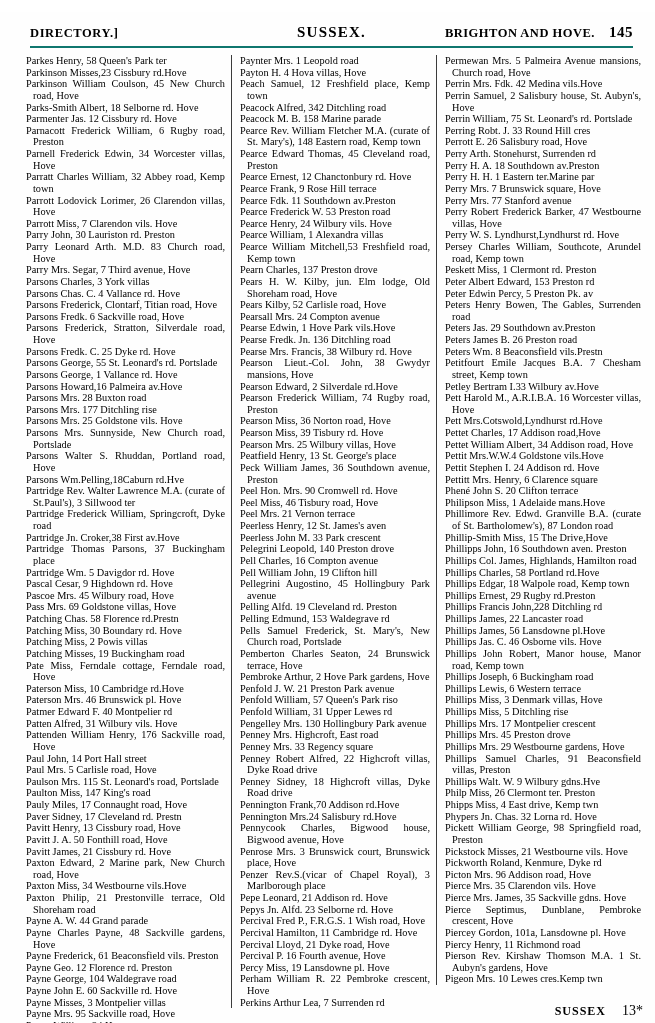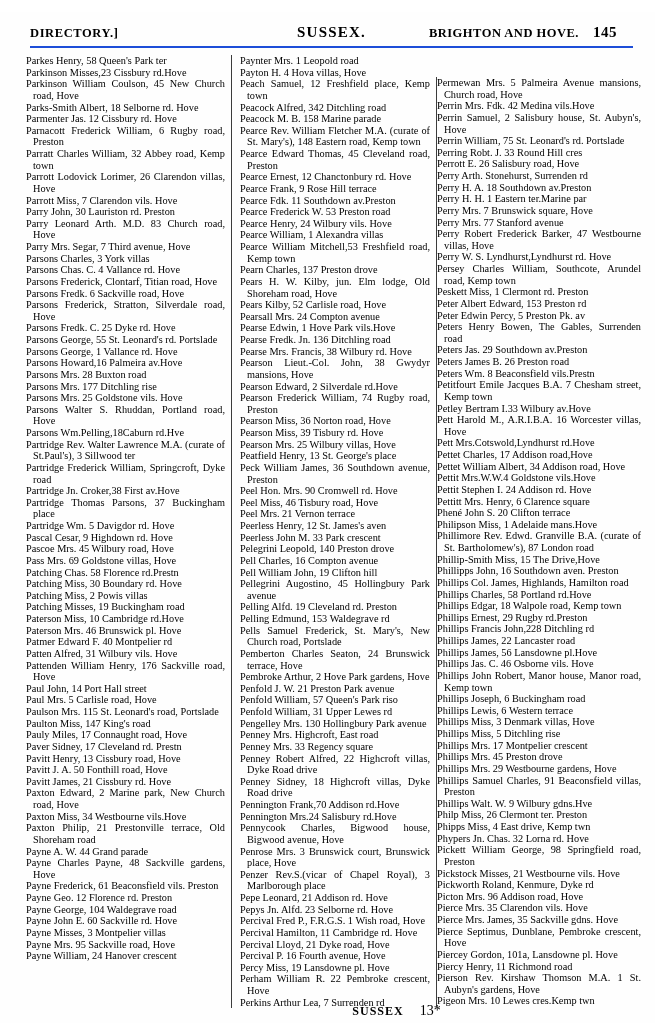--- a/index.html
+++ b/index.html
@@ -21,41 +21,41 @@
     box-sizing: border-box;
     padding: 0;
     background: #fefefe;
   }
 
   
   .running-head {
     position: relative;
     height: 34px;
     margin: 12px 22px 0 30px;
-    border-bottom: 2px solid #1d4ed8;
+    border-bottom: 2px solid #0f766e;
   }
   .rh-left, .rh-center, .rh-right {
     position: absolute;
     bottom: 5px;
     font-weight: bold;
     letter-spacing: 0.6px;
     white-space: nowrap;
   }
   .rh-left {
     left: 0;
     font-size: 12.5px;
   }
   .rh-center {
     left: 50%;
     transform: translateX(-50%);
     font-size: 15px;
     letter-spacing: 1.2px;
   }
   .rh-right {
-    right: 16px;
+    right: 0;
     font-size: 12.5px;
     letter-spacing: 0.5px;
   }
   .rh-right .folio {
     margin-left: 14px;
     font-size: 15px;
     letter-spacing: 0.5px;
   }
 
   
@@ -71,43 +71,43 @@
     font-size: 10.3px;
     line-height: 11.62px;
   }
   .col-1 { padding-right: 6px; }
   .col-2 {
     padding-left: 8px;
     padding-right: 6px;
     border-left: 1px solid #3c3c3c;
   }
   .col-3 {
+    padding-left: 8px;
     border-left: 1px solid #3c3c3c;
-    margin-top: 22px;
   }
   .entry {
     margin: 0;
     padding: 0;
     text-indent: 0;
     padding-left: 7px;
     text-indent: -7px;
     white-space: normal;
   }
   .entry.just {
     text-align: justify;
     text-align-last: left;
   }
 
   
   .footer {
     position: absolute;
     left: 0;
     right: 12px;
     bottom: 16px;
-    text-align: center;
+    text-align: right;
   }
   .footer-inner {
     display: inline-block;
     margin-left: 150px;
     font-weight: bold;
     font-size: 12px;
     letter-spacing: 1px;
   }
   .footer-sig {
     margin-left: 16px;
@@ -128,52 +128,55 @@
   </div>
 
   <div class="columns">
     <div class="col col-1">
         <p class="entry just">Parkes Henry, 58 Queen's Park ter</p>
         <p class="entry just">Parkinson Misses,23 Cissbury rd.Hove</p>
         <p class="entry just">Parkinson William Coulson, 45 New Church road, Hove</p>
         <p class="entry just">Parks-Smith Albert, 18 Selborne rd. Hove</p>
         <p class="entry just">Parmenter Jas. 12 Cissbury rd. Hove</p>
         <p class="entry just">Parnacott Frederick William, 6 Rugby road, Preston</p>
+        <p class="entry just">Parnell Frederick Edwin, 34 Worcester villas, Hove</p>
         <p class="entry just">Parratt Charles William, 32 Abbey road, Kemp town</p>
         <p class="entry just">Parrott Lodovick Lorimer, 26 Clarendon villas, Hove</p>
         <p class="entry just">Parrott Miss, 7 Clarendon vils. Hove</p>
         <p class="entry just">Parry John, 30 Lauriston rd. Preston</p>
         <p class="entry just">Parry Leonard Arth. M.D. 83 Church road, Hove</p>
         <p class="entry just">Parry Mrs. Segar, 7 Third avenue, Hove</p>
         <p class="entry just">Parsons Charles, 3 York villas</p>
         <p class="entry just">Parsons Chas. C. 4 Vallance rd. Hove</p>
         <p class="entry just">Parsons Frederick, Clontarf, Titian road, Hove</p>
         <p class="entry just">Parsons Fredk. 6 Sackville road, Hove</p>
         <p class="entry just">Parsons Frederick, Stratton, Silverdale road, Hove</p>
         <p class="entry just">Parsons Fredk. C. 25 Dyke rd. Hove</p>
         <p class="entry just">Parsons George, 55 St. Leonard's rd. Portslade</p>
         <p class="entry just">Parsons George, 1 Vallance rd. Hove</p>
         <p class="entry just">Parsons Howard,16 Palmeira av.Hove</p>
         <p class="entry just">Parsons Mrs. 28 Buxton road</p>
         <p class="entry just">Parsons Mrs. 177 Ditchling rise</p>
         <p class="entry just">Parsons Mrs. 25 Goldstone vils. Hove</p>
+        <p class="entry just">Parsons Mrs. Sunnyside, New Church road, Portslade</p>
         <p class="entry just">Parsons Walter S. Rhuddan, Portland road, Hove</p>
         <p class="entry just">Parsons Wm.Pelling,18Caburn rd.Hve</p>
         <p class="entry just">Partridge Rev. Walter Lawrence M.A. (curate of St.Paul's), 3 Sillwood ter</p>
         <p class="entry just">Partridge Frederick William, Springcroft, Dyke road</p>
         <p class="entry just">Partridge Jn. Croker,38 First av.Hove</p>
         <p class="entry just">Partridge Thomas Parsons, 37 Buckingham place</p>
         <p class="entry just">Partridge Wm. 5 Davigdor rd. Hove</p>
         <p class="entry just">Pascal Cesar, 9 Highdown rd. Hove</p>
         <p class="entry just">Pascoe Mrs. 45 Wilbury road, Hove</p>
         <p class="entry just">Pass Mrs. 69 Goldstone villas, Hove</p>
         <p class="entry just">Patching Chas. 58 Florence rd.Prestn</p>
         <p class="entry just">Patching Miss, 30 Boundary rd. Hove</p>
         <p class="entry just">Patching Miss, 2 Powis villas</p>
         <p class="entry just">Patching Misses, 19 Buckingham road</p>
+        <p class="entry just">Pate Miss, Ferndale cottage, Ferndale road, Hove</p>
         <p class="entry just">Paterson Miss, 10 Cambridge rd.Hove</p>
         <p class="entry just">Paterson Mrs. 46 Brunswick pl. Hove</p>
         <p class="entry just">Patmer Edward F. 40 Montpelier rd</p>
         <p class="entry just">Patten Alfred, 31 Wilbury vils. Hove</p>
         <p class="entry just">Pattenden William Henry, 176 Sackville road, Hove</p>
         <p class="entry just">Paul John, 14 Port Hall street</p>
         <p class="entry just">Paul Mrs. 5 Carlisle road, Hove</p>
         <p class="entry just">Paulson Mrs. 115 St. Leonard's road, Portslade</p>
         <p class="entry just">Paulton Miss, 147 King's road</p>
         <p class="entry just">Pauly Miles, 17 Connaught road, Hove</p>

